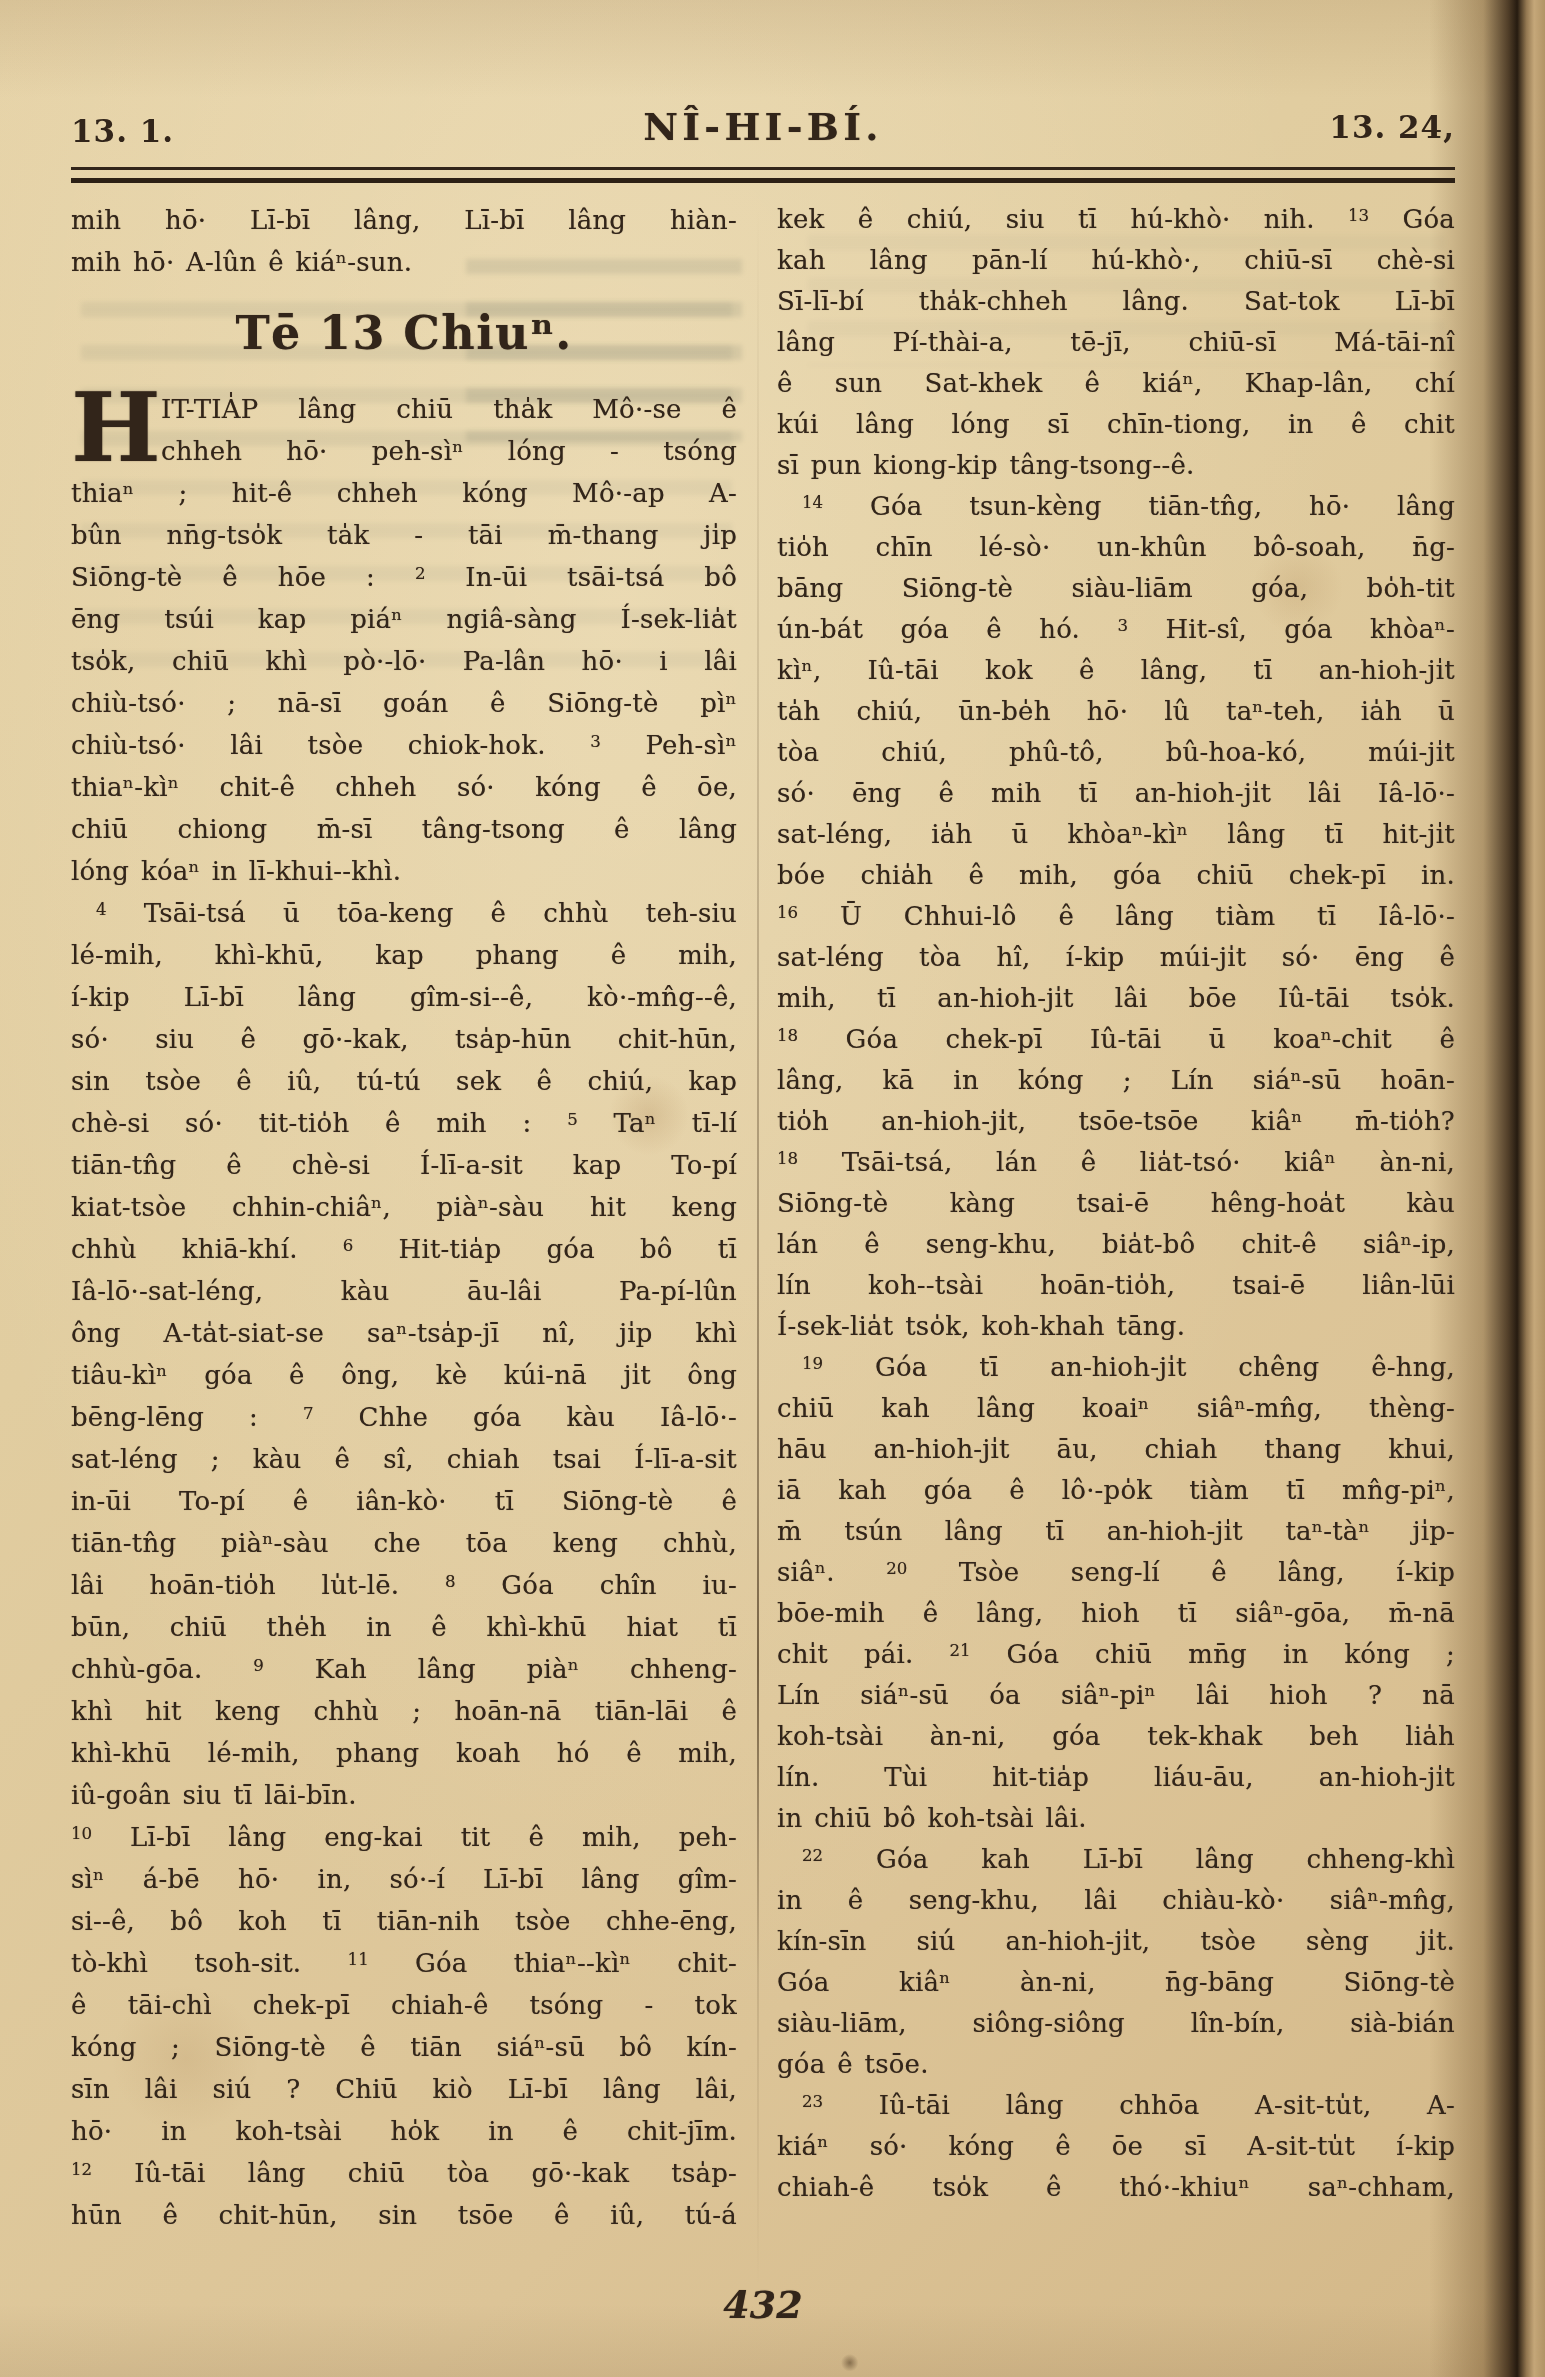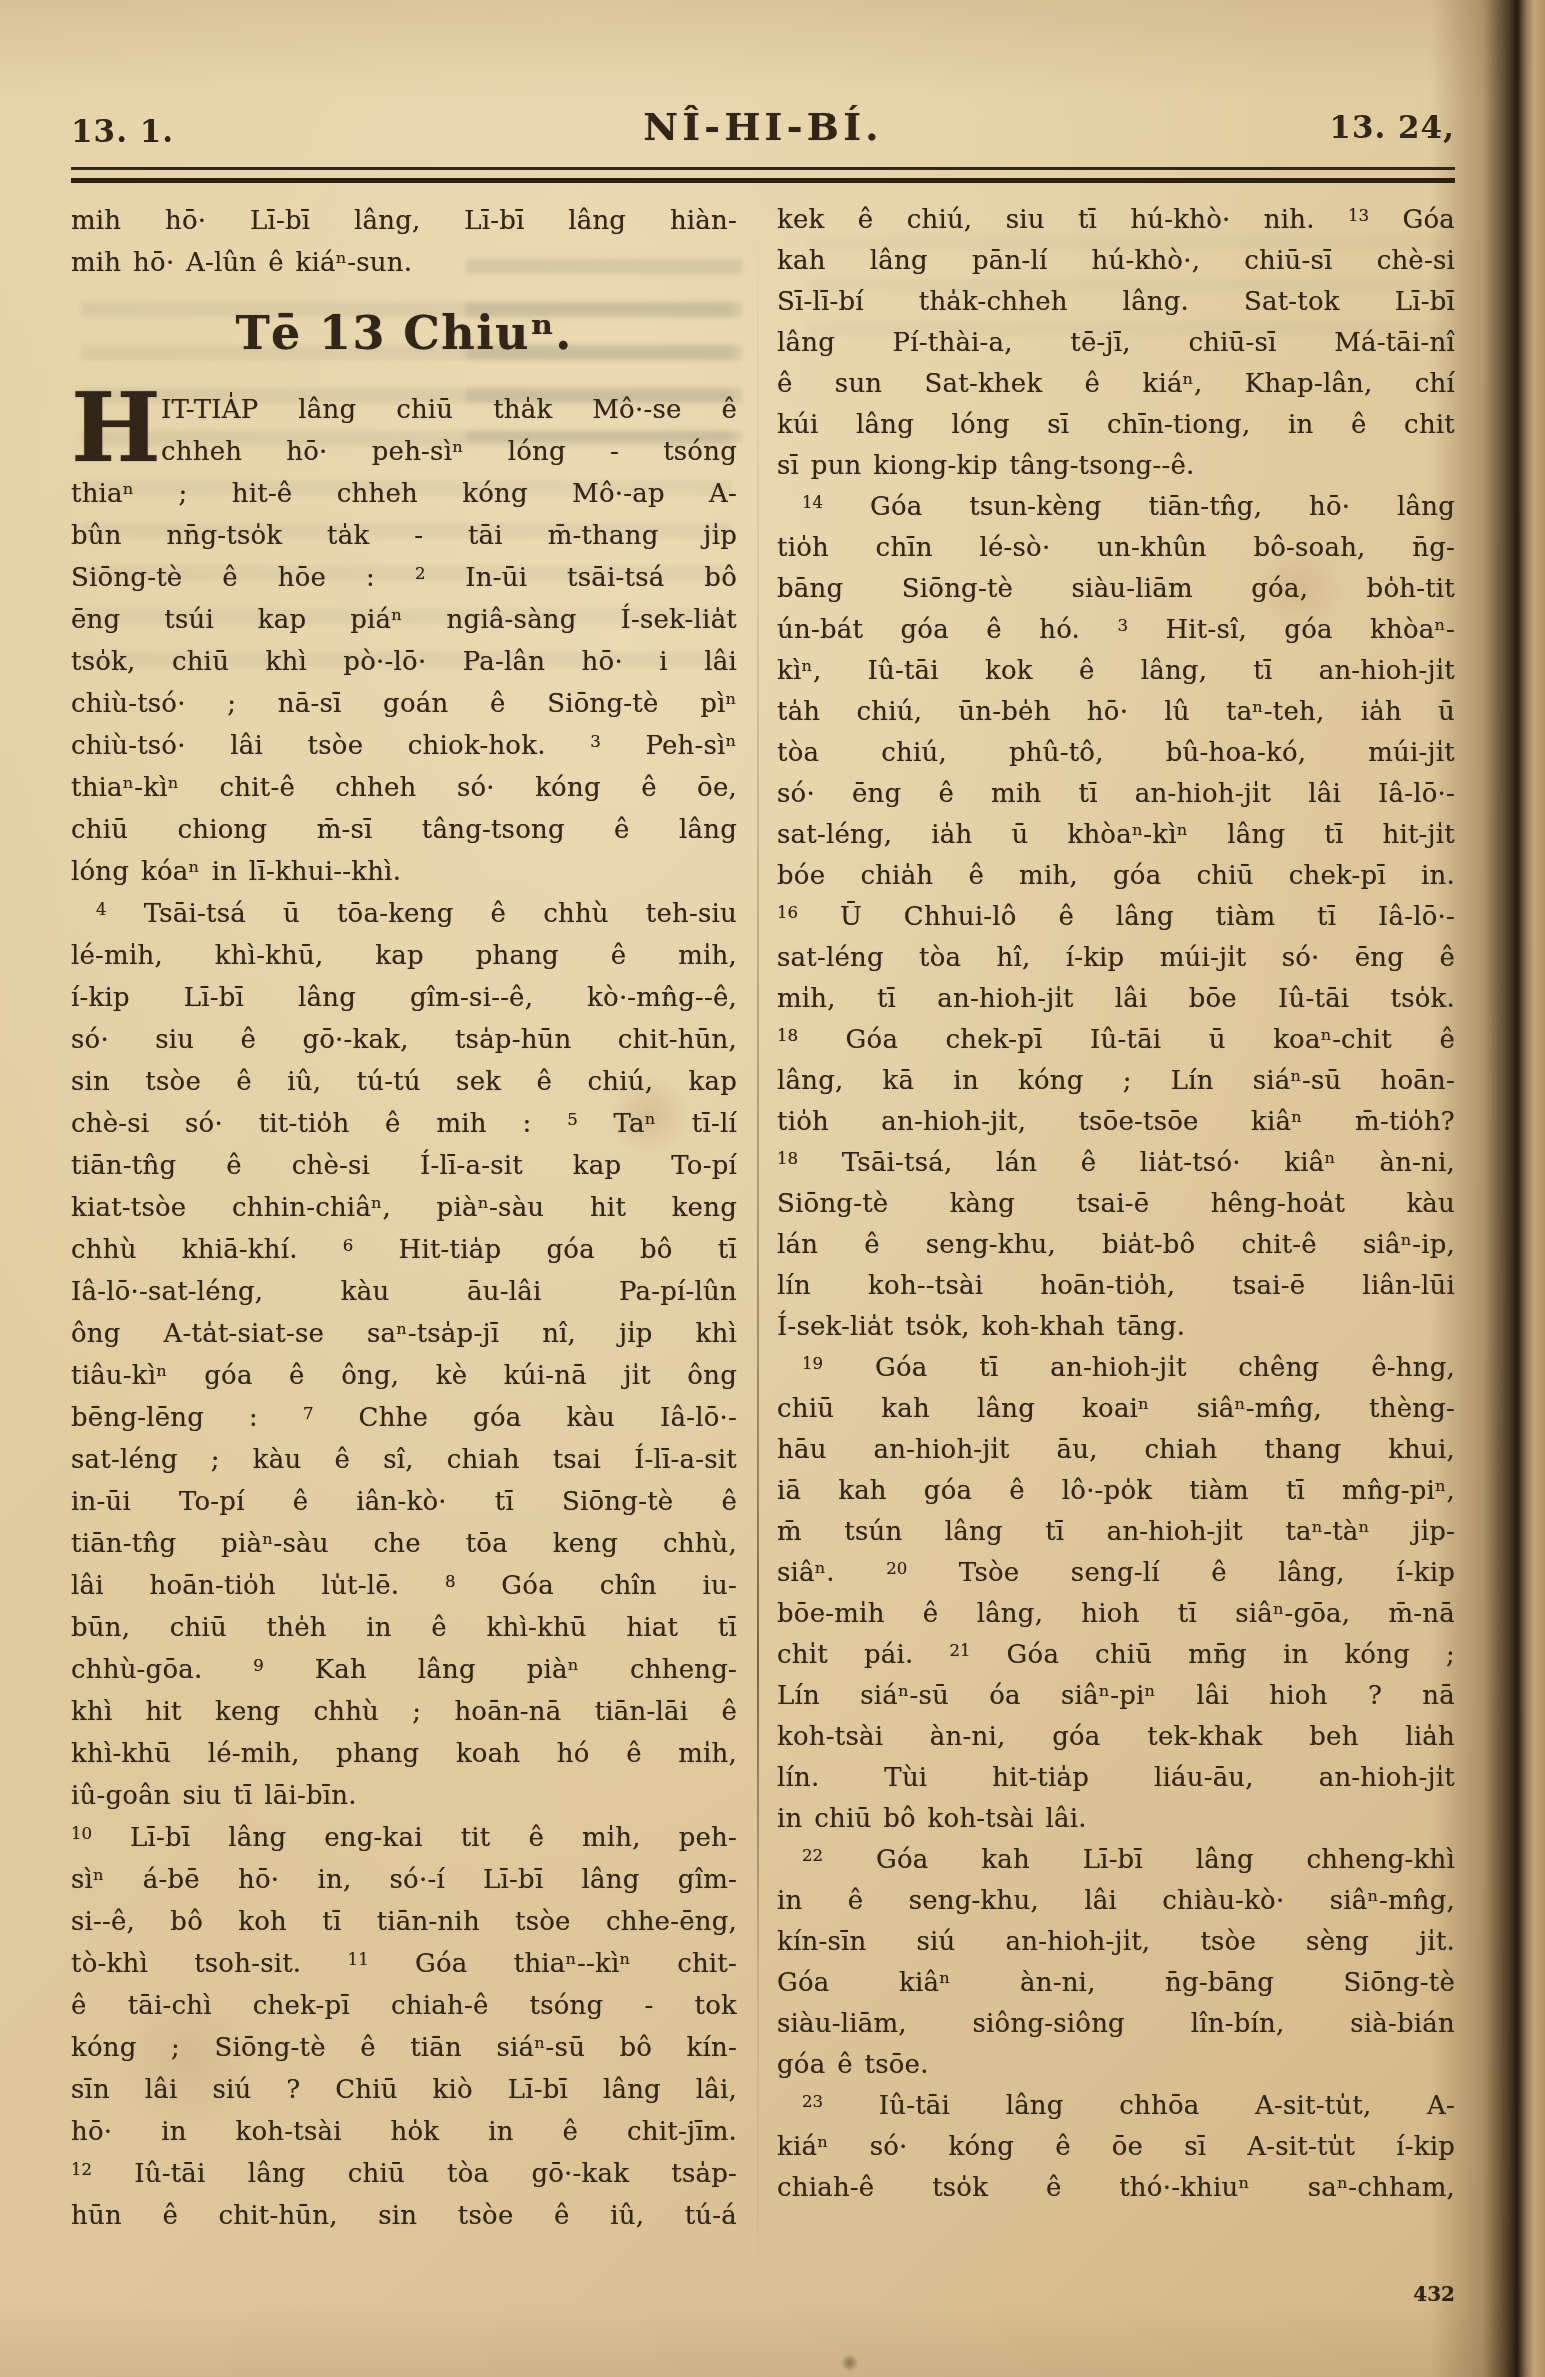--- a/index.html
+++ b/index.html
@@ -74,22 +74,23 @@
   }
   .droppara{position:relative;}
   .dropcap{
     position:absolute;left:0;top:-1.9px;
     font-size:95px;line-height:84px;font-weight:700;
     text-shadow:0 0 1.4px rgba(48,34,20,0.5);
   }
   .droppara .line{padding-left:90px;}
   .pagenum{
     position:absolute;left:71px;right:90px;top:2282px;
-    text-align:right;font-size:20px;font-weight:700;color:#32251a;
+    text-align:center;font-size:38px;font-weight:700;color:#32251a;
     text-shadow:0 0 1px rgba(48,34,20,0.45);
+    font-style:italic;
   }
   .ghost{
     position:absolute;filter:blur(2.9px);pointer-events:none;
     background:repeating-linear-gradient(180deg,
       rgba(0,0,0,0) 0 12.4px, rgba(96,106,92,0.32) 12.4px 27px, rgba(0,0,0,0) 27px 43px);
   }
   .g1{left:466px;top:247px;width:276px;height:195px;opacity:0.45;}
   .g2{left:81px;top:290px;width:651px;height:157px;opacity:0.3;}
   .g3{left:81px;top:468px;width:651px;height:223px;opacity:0.22;}
   .g4{left:808px;top:223px;width:637px;height:143px;opacity:0.14;}
@@ -161,21 +162,21 @@
           <div class="line noj">iû-goân siu tī lāi-bīn.</div>
           <div class="line"><sup>10</sup> Lī-bī lâng eng-kai tit ê mi̍h, peh-</div>
           <div class="line">sìⁿ á-bē hō· in, só·-í Lī-bī lâng gîm-</div>
           <div class="line">si--ê, bô koh tī tiān-nih tsòe chhe-ēng,</div>
           <div class="line">tò-khì tsoh-sit. <sup>11</sup> Góa thiaⁿ--kìⁿ chit-</div>
           <div class="line">ê tāi-chì chek-pī chiah-ê tsóng - tok</div>
           <div class="line">kóng ; Siōng-tè ê tiān siáⁿ-sū bô kín-</div>
           <div class="line">sīn lâi siú ?  Chiū kiò Lī-bī lâng lâi,</div>
           <div class="line">hō· in koh-tsài ho̍k in ê chit-jīm.</div>
           <div class="line"><sup>12</sup> Iû-tāi lâng chiū tòa gō·-kak tsa̍p-</div>
-          <div class="line">hūn ê chit-hūn, sin tsòe ê iû, tú-á</div>
+          <div class="line">hūn ê chit-hūn, sin tsōe ê iû, tú-á</div>
         </div>
     </div>
     <div class="divider"></div>
     <div class="col right">
       <div id="right-body">
           <div class="line">kek ê chiú, siu tī hú-khò· nih. <sup>13</sup> Góa</div>
           <div class="line">kah lâng pān-lí hú-khò·, chiū-sī chè-si</div>
           <div class="line">Sī-lī-bí tha̍k-chheh lâng. Sat-tok Lī-bī</div>
           <div class="line">lâng Pí-thài-a, tē-jī, chiū-sī Má-tāi-nî</div>
           <div class="line">ê sun Sat-khek ê kiáⁿ, Khap-lân, chí</div>

